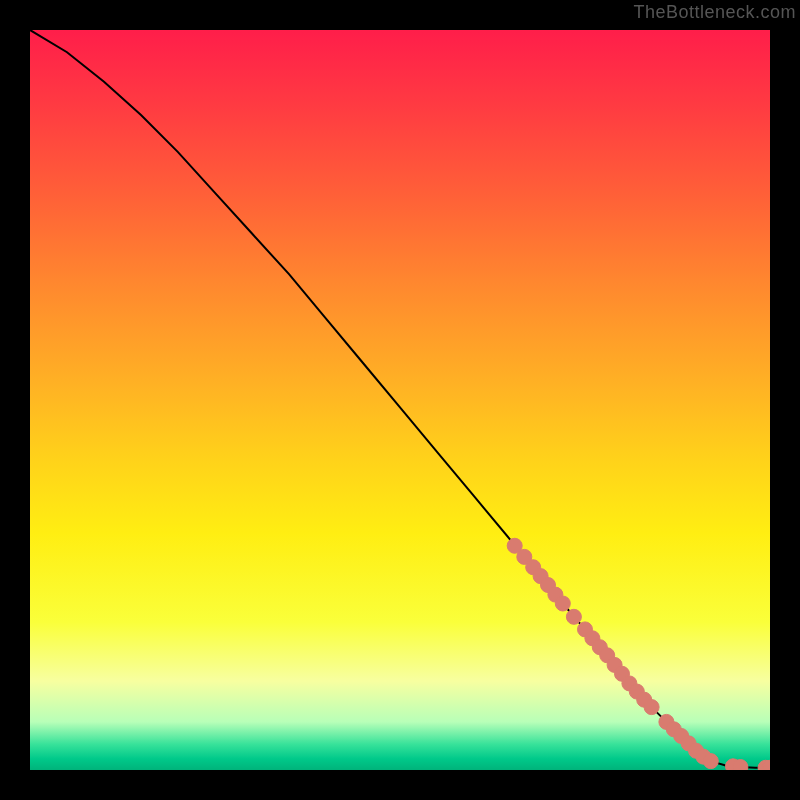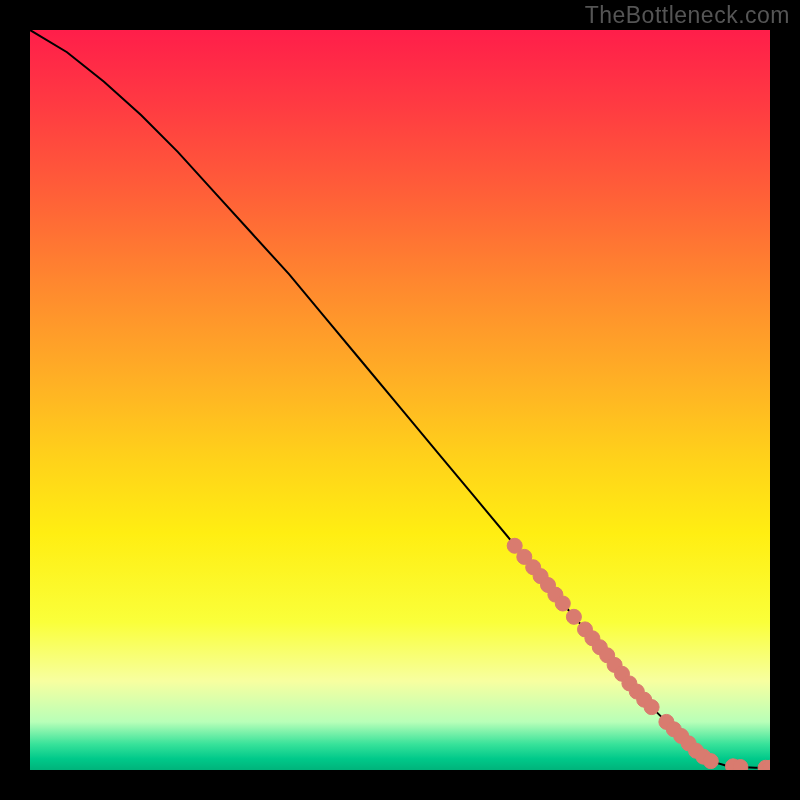--- a/index.html
+++ b/index.html
@@ -13,23 +13,23 @@
   }
   .stage {
     position: relative;
     width: 800px;
     height: 800px;
     background: #000;
   }
   .watermark {
     position: absolute;
     top: 2px;
-    right: 10px;
+    right: 4px;
     color: #555;
-    font-size: 23px;
+    font-size: 18px;
     font-weight: 500;
     letter-spacing: 0.5px;
     z-index: 5;
   }
   .plot {
     position: absolute;
     left: 30px;
     top: 30px;
     width: 740px;
     height: 740px;

